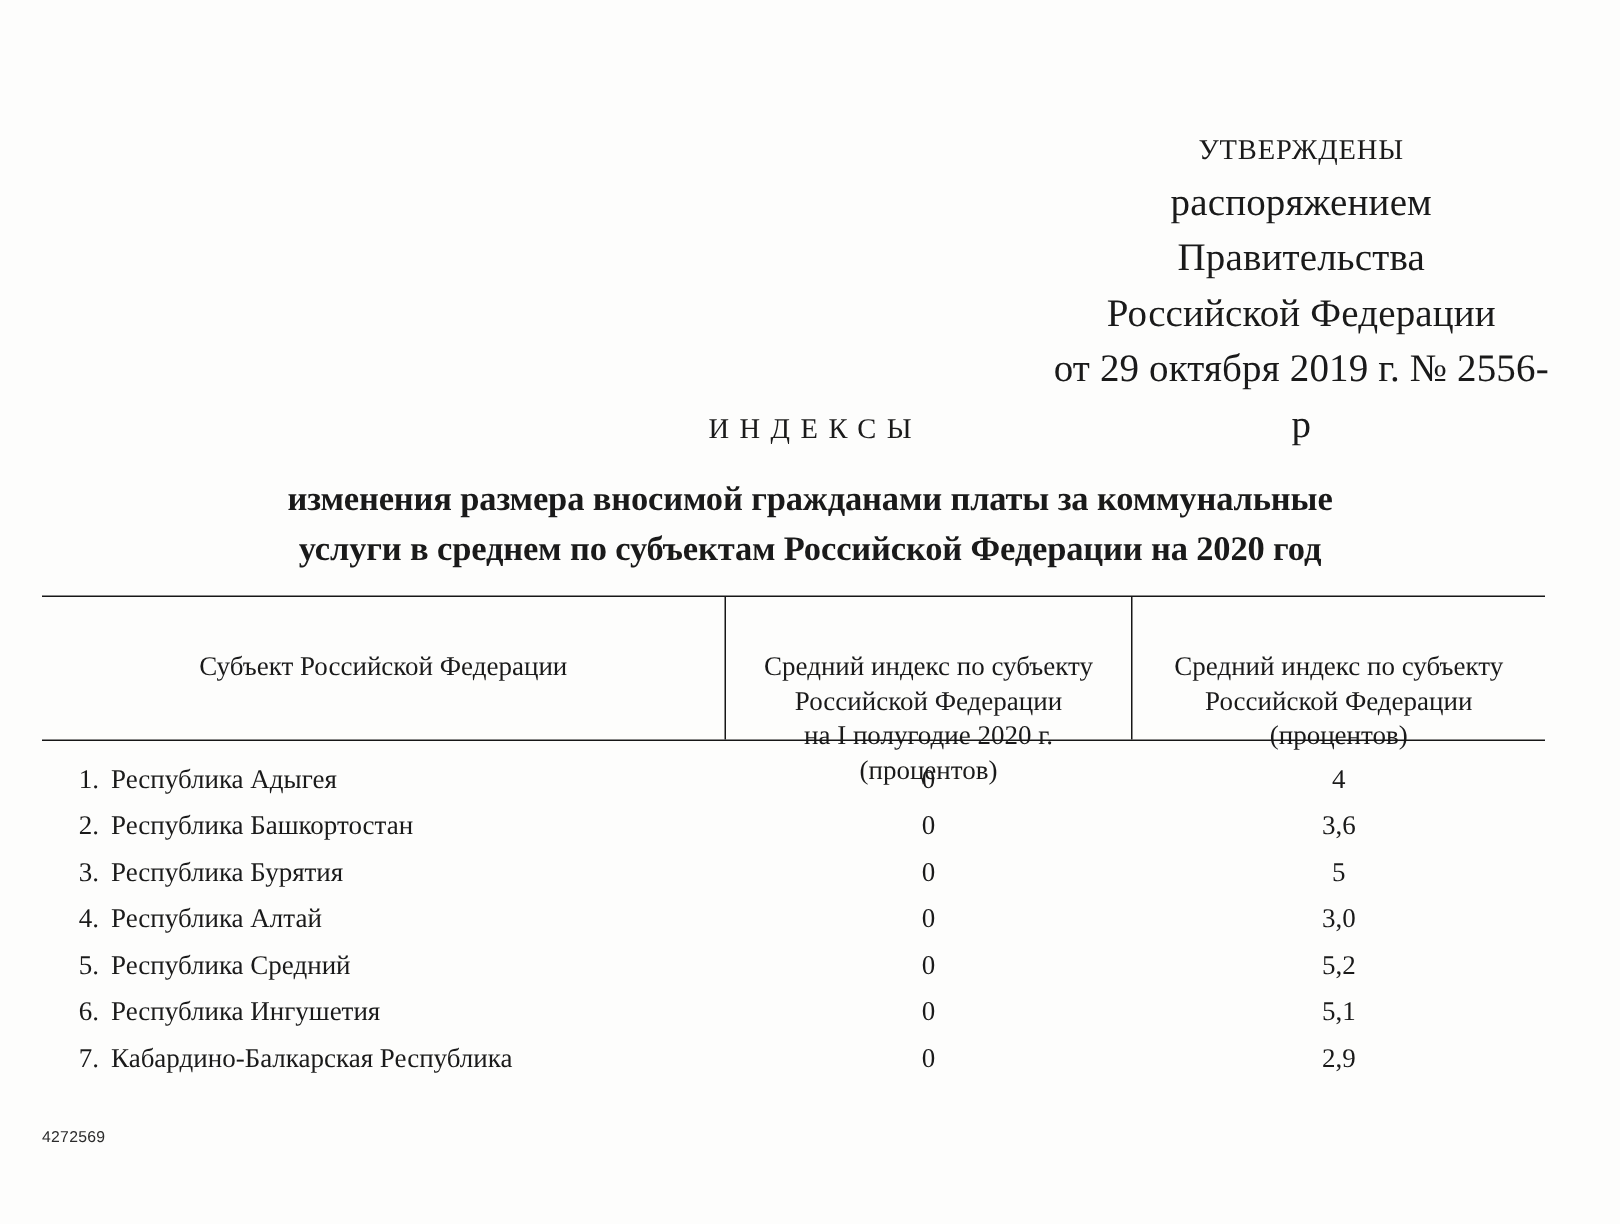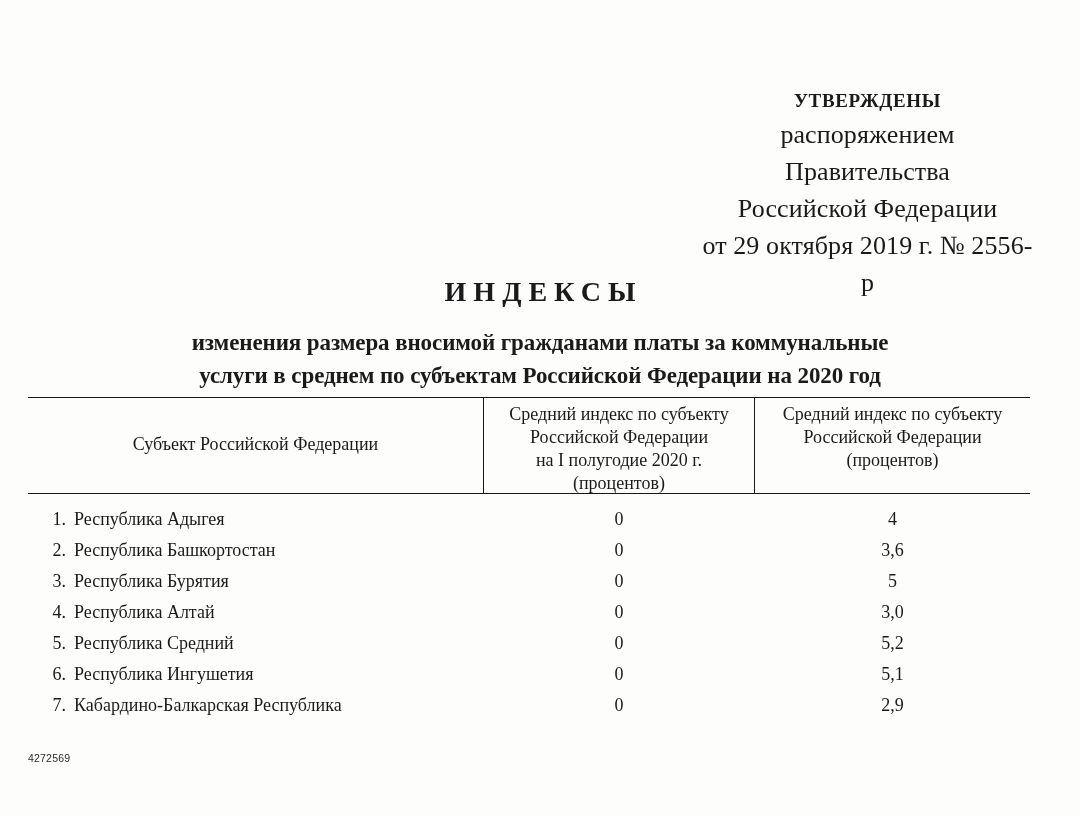--- a/index.html
+++ b/index.html
@@ -26,41 +26,41 @@
   
   .approval {
     position: absolute;
     left: 700px;
     top: 88px;
     width: 335px;
     text-align: center;
     line-height: 1.42;
   }
   .approval-title {
-    font-weight: bold;
+    font-weight: normal;
     font-size: 19px;
     letter-spacing: 0.6px;
     margin-bottom: 2px;
   }
   .approval-line {
     font-size: 26px;
     letter-spacing: 0.1px;
   }
 
   
   .doc-title-wrap {
     position: absolute;
     left: 0;
     top: 276px;
     width: 1080px;
     text-align: center;
   }
   .doc-title {
-    font-weight: bold;
-    font-size: 28px;
+    font-weight: normal;
+    font-size: 19px;
     letter-spacing: 7px;
     text-indent: 7px;
     text-align: center;
   }
   .doc-subtitle {
     margin-top: 18px;
     font-weight: bold;
     font-size: 23px;
     line-height: 1.45;
     letter-spacing: -0.1px;
@@ -120,21 +120,21 @@
     align-items: flex-start;
     padding-top: 6px;
   }
   .th-h2 {
     left: 727px;
     width: 275px;
     align-items: flex-start;
     padding-top: 6px;
   }
   .th-h1 .th-inner,
-  .th-h2 .th-inner { width: 100%; }
+  .th-h2 .th-inner { width: 100%; margin-top: 30px; }
 
   .tbody {
     position: relative;
     padding-top: 16px;
   }
   .trow {
     position: relative;
     height: 31px;
     font-size: 18px;
   }

